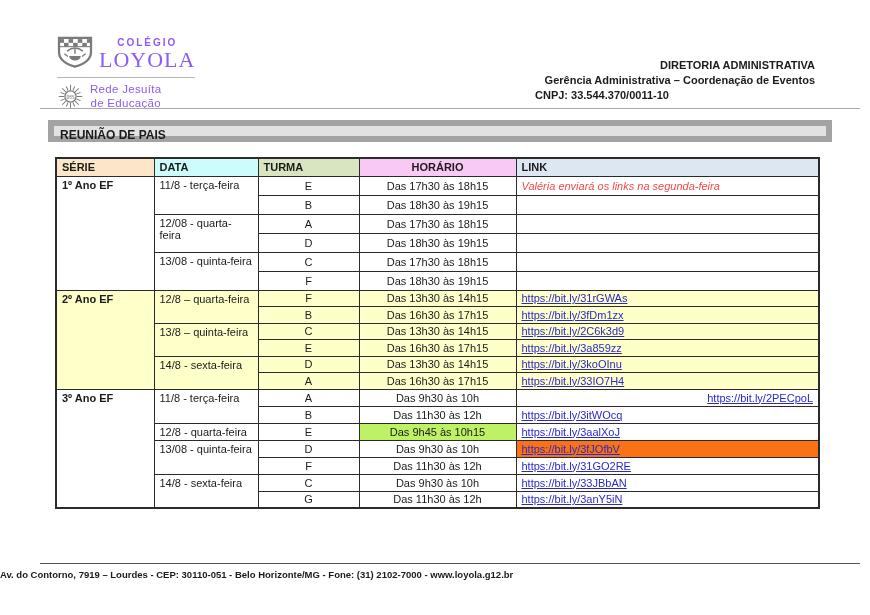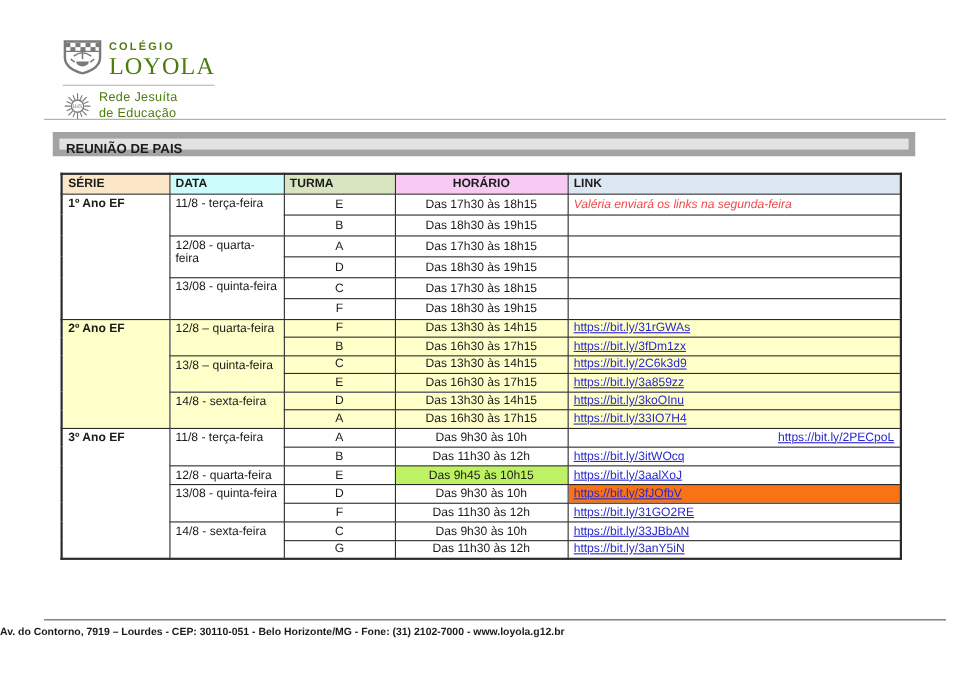--- a/index.html
+++ b/index.html
@@ -1,21 +1,21 @@
 <!DOCTYPE html>
 <html style="--header-serie: #FBE7C7; --header-data: #CCFCFC; --header-turma: #D9E5C0; --header-horario: #F8C9F3; --header-link: #DDE7F2; --section-yellow: #FFFFC9; --title-bg: #E2E2E2; --link-blue: #2929CC; --note-red: #F04A4A;"><head>
 <meta charset="utf-8">
 <style>
   * { margin:0; padding:0; box-sizing:border-box; }
   html,body { background:#ffffff; }
   body { font-family:"Liberation Sans", sans-serif; color:#1b1b1b; }
   .page { position:relative; width:870px; height:615px; background:#fff; overflow:hidden; }
 
   
-  .logo { position:absolute; left:57px; top:36px; width:160px; color:#4d7c0f; }
+  .logo { position:absolute; left:57px; top:36px; width:160px; color:#8b5cf6;text-align:center; }
   .logo-top { display:flex; align-items:flex-start; gap:6px; }
   .logo-words .colegio { font-size:10px; letter-spacing:2px; font-weight:bold; margin-top:1px; }
   .logo-words .loyola { font-family:"Liberation Serif", serif; font-size:22px; letter-spacing:1px; line-height:1; margin-top:1px; }
   .logo-rule { height:1px; background:#b5b5b5; margin:6px 0 5px 0; width:138px; }
   .logo-bottom { display:flex; align-items:center; gap:6px; }
   .rede { font-size:11.5px; line-height:1.15; letter-spacing:.3px; }
 
   .hdr-right { position:absolute; right:55px; top:58px; width:280px; font-size:11px; font-weight:bold; line-height:1.38; }
   .hdr-right .r { text-align:right; }
   .hdr-right .l { text-align:left; }
@@ -111,20 +111,25 @@
           <text x="15" y="17.3" font-size="6" text-anchor="middle" fill="#7a7a7a" font-family="Liberation Serif, serif">IHS</text>
         </svg>
       </span>
       <div class="rede">
         <div>Rede Jesuíta</div>
         <div>de Educação</div>
       </div>
     </div>
   </div>
 
+  <div class="hdr-right">
+    <div class="r">DIRETORIA ADMINISTRATIVA</div>
+    <div class="r">Gerência Administrativa – Coordenação de Eventos</div>
+    <div class="l">CNPJ: 33.544.370/0011-10</div>
+  </div>
 
   <div class="top-rule"></div>
 
   <div class="title-bar">REUNIÃO DE PAIS</div>
 
   <div class="tbl-wrap">
     <table>
       <colgroup>
         <col style="width:98px">
           <col style="width:104px">

